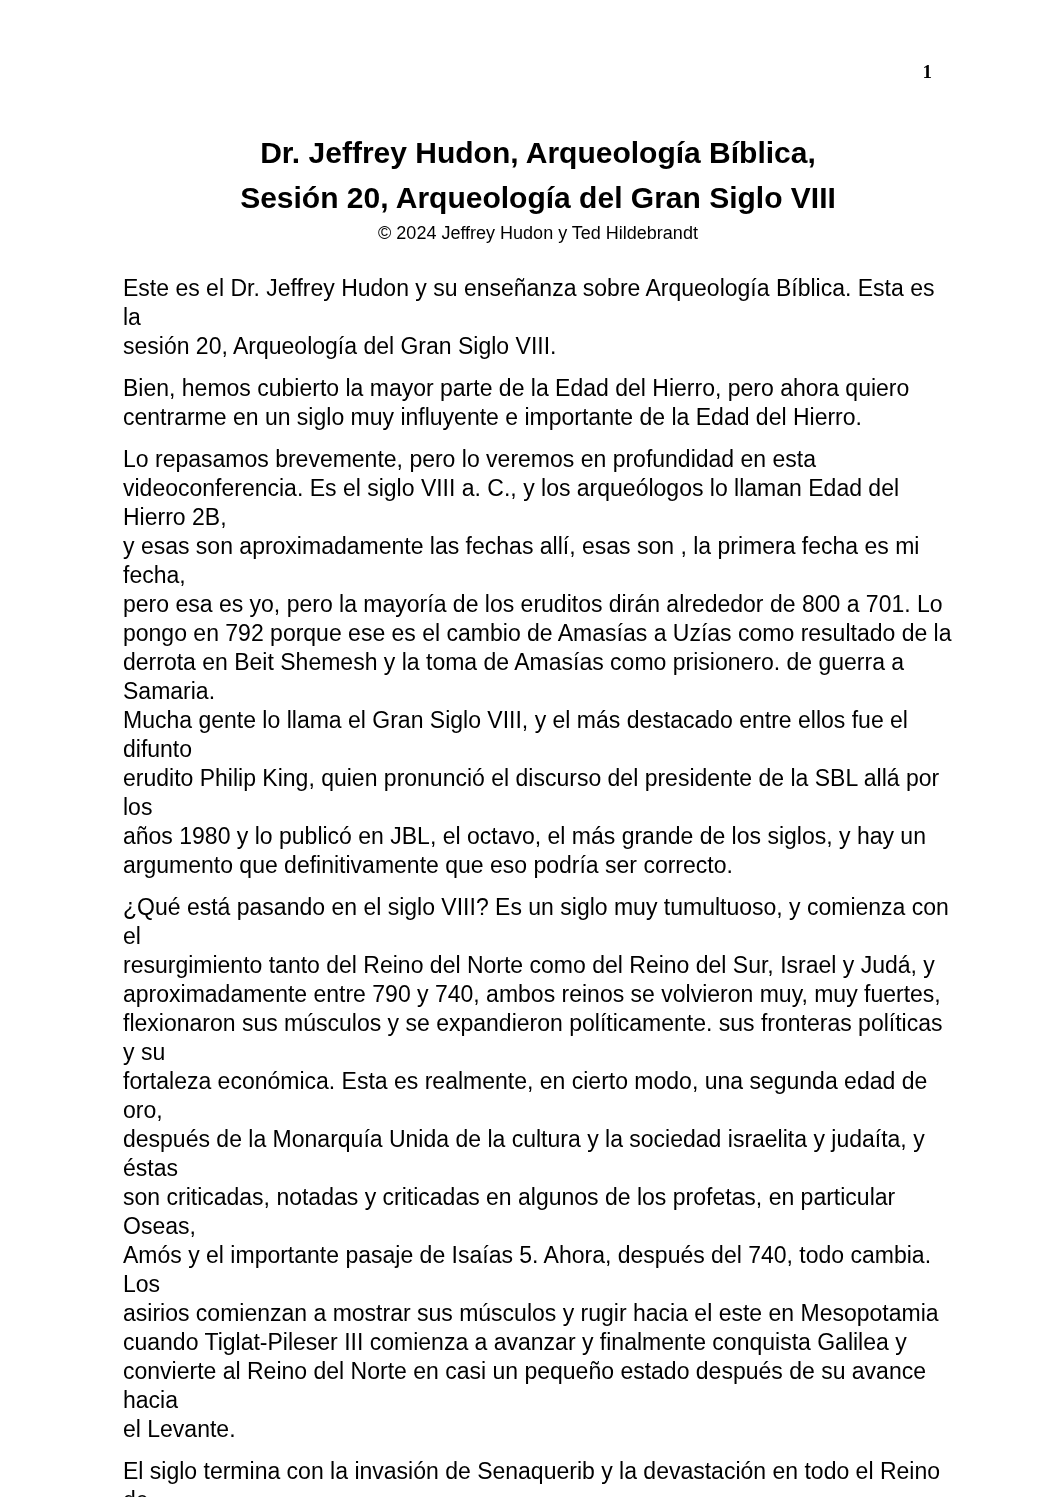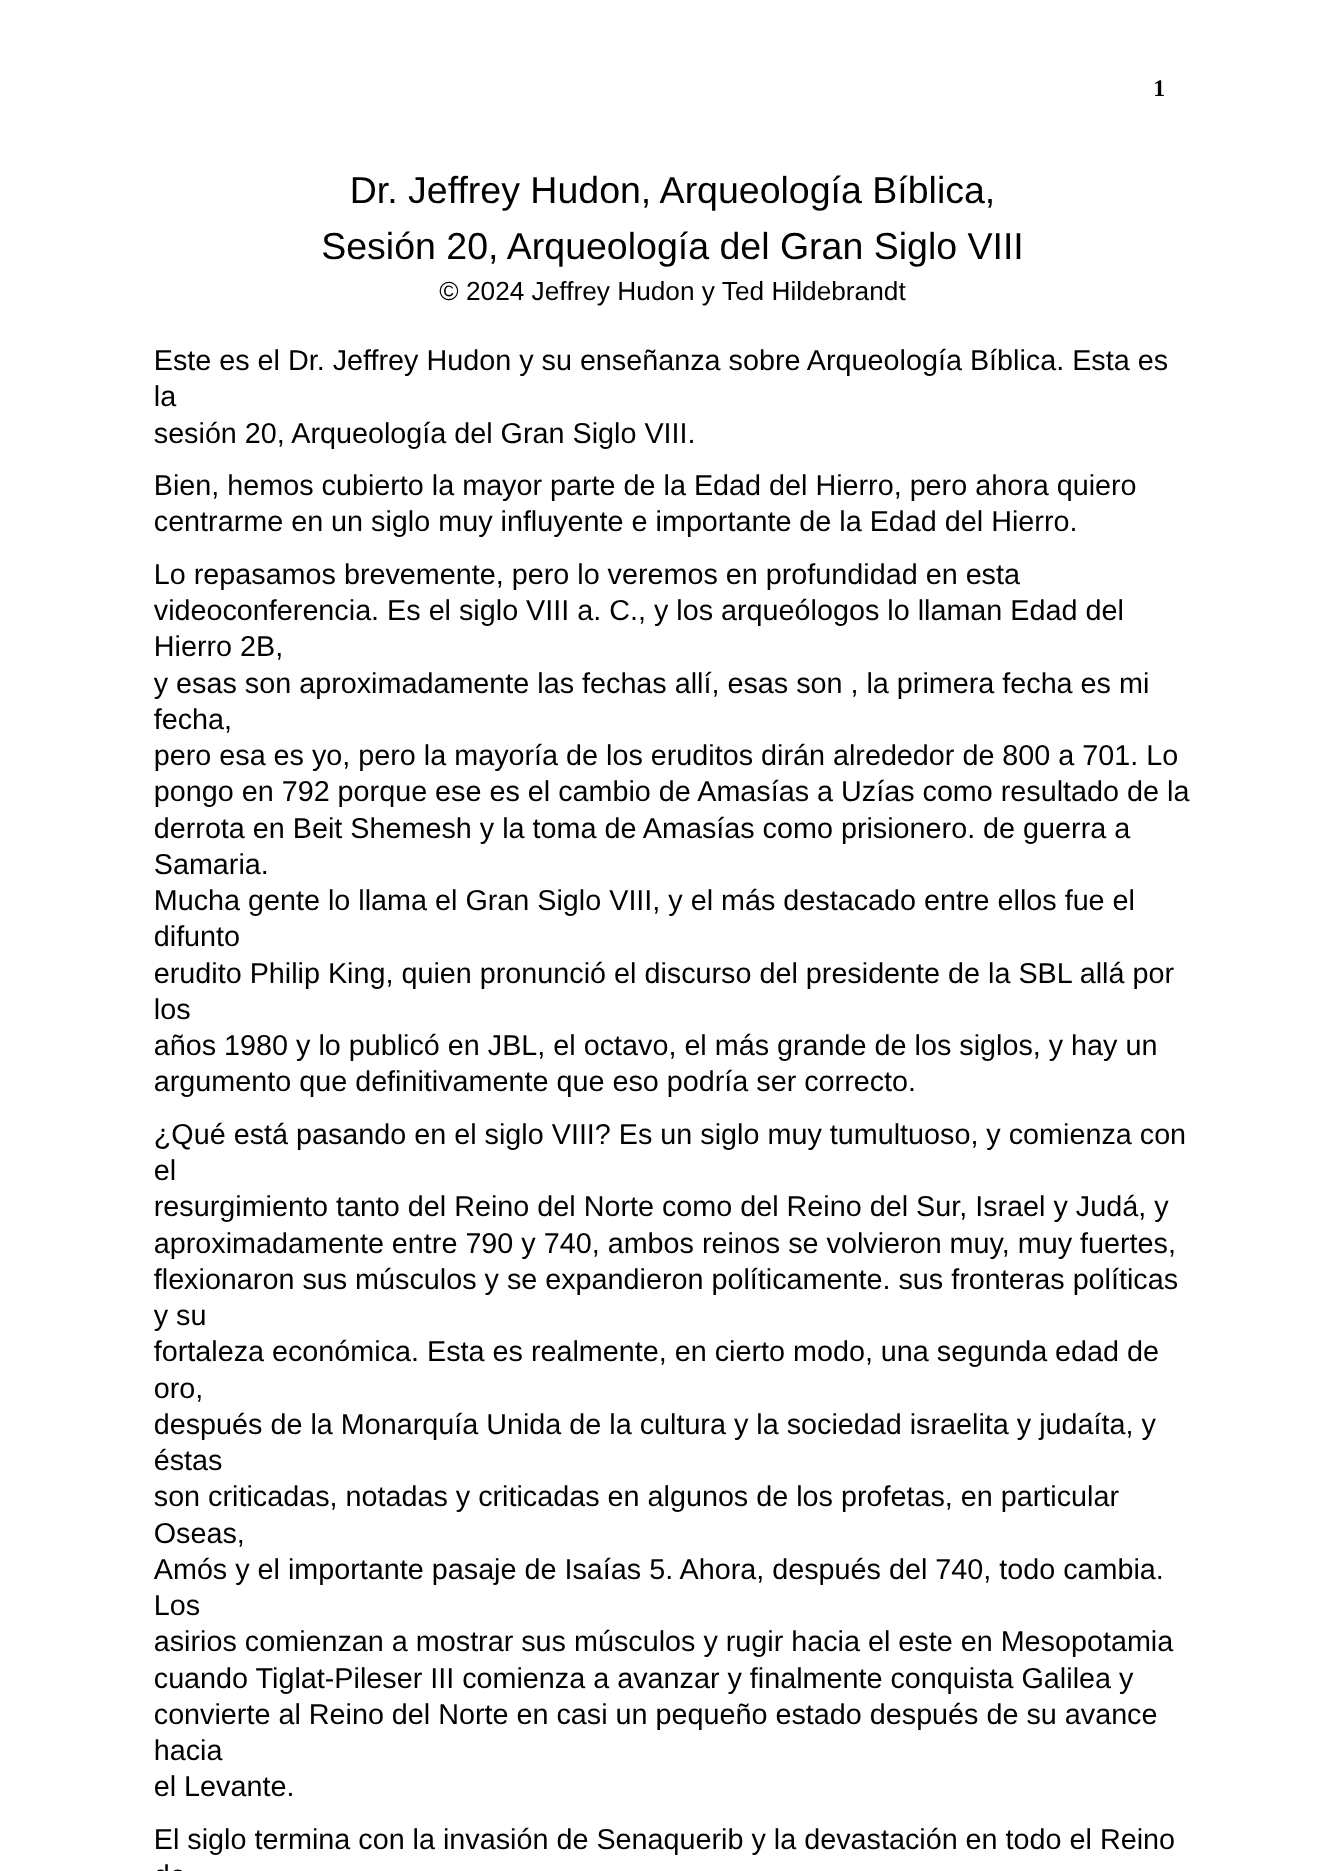--- a/index.html
+++ b/index.html
@@ -29,28 +29,28 @@
     color: #000000;
   }
   .content {
     width: 830px;
     margin-left: 123px;
     margin-top: 72px;
   }
   .title {
     margin: 0;
     font-size: 30px;
-    font-weight: normal;
+    font-weight: bold;
     line-height: 45px;
     text-align: center;
     white-space: pre-line;
     color: #000000;
   }
   .copyright {
-    font-size: 21px;
+    font-size: 18px;
     line-height: 27px;
     text-align: center;
     color: #000000;
   }
   .para {
     margin: 27px 0 0 0;
     font-size: 23px;
     line-height: 29px;
     white-space: pre-line;
     color: #000000;

